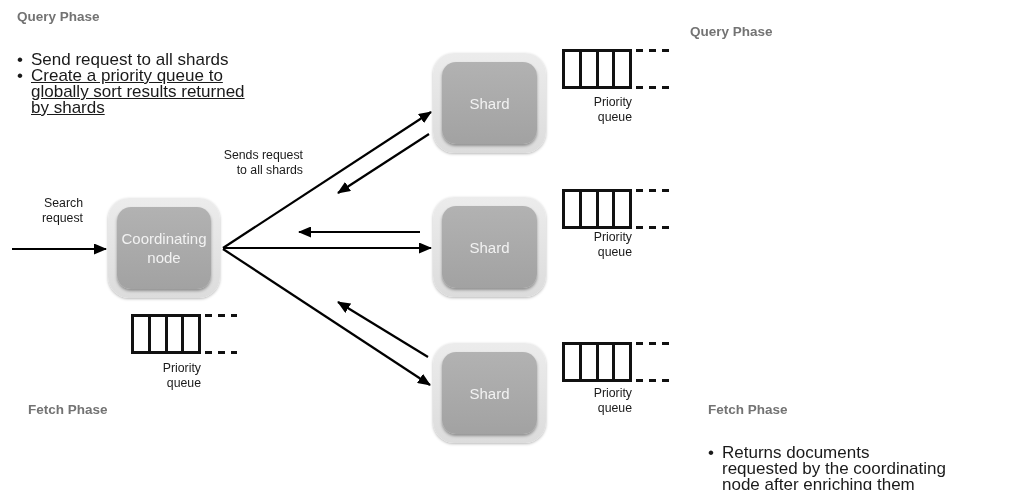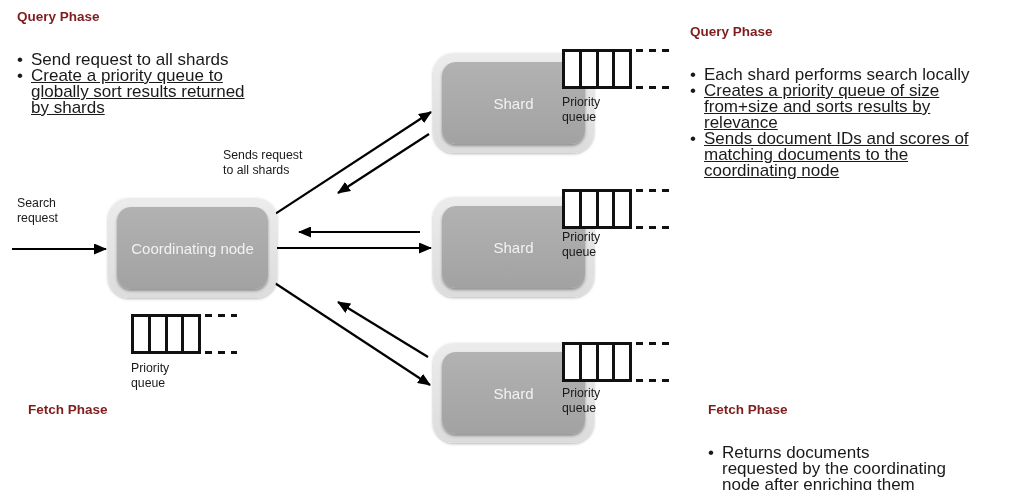--- a/index.html
+++ b/index.html
@@ -4,33 +4,32 @@
 <style>
   html,body{margin:0;padding:0;background:#ffffff;}
   .stage{
     position:relative;width:1023px;height:490px;overflow:hidden;background:#ffffff;
     font-family:"Liberation Sans","DejaVu Sans",sans-serif;color:#1a1a1a;
   }
   .arrows{position:absolute;left:0;top:0;}
   .arrows line{stroke:#000;stroke-width:2.2;}
 
   .tblock{position:absolute;}
-  .tblock h3{margin:0;font-size:13.5px;line-height:18px;font-weight:700;color:#7f1d1d;}
+  .tblock h3{margin:0;font-size:13.5px;line-height:18px;font-weight:700;color:#737373;}
   .tblock ul{margin:26px 0 0 0;padding:0;list-style:none;}
   .tblock li{position:relative;margin:0;padding-left:14px;font-size:17px;line-height:16px;}
   .tblock li + li{text-decoration:underline;}
   .tblock li::before{content:"\2022";position:absolute;left:0;top:0;}
 
-  .freelabel{position:absolute;font-size:12.3px;line-height:15px;text-align:left;color:#1a1a1a;}
+  .freelabel{position:absolute;font-size:12.3px;line-height:15px;text-align:right;color:#1a1a1a;}
 
   .bignode{
     position:absolute;border-radius:21px;
     background:linear-gradient(#ececec,#dcdcdc);
     box-shadow:0 1px 3px rgba(0,0,0,0.28);
-    padding-left:48px;
   }
   .bignode-inner{
     position:absolute;left:9px;top:9px;right:9px;bottom:9px;border-radius:14px;
     background:linear-gradient(#b2b2b2,#a2a2a2);
     box-shadow:0 2px 3px rgba(0,0,0,0.35);
     display:flex;align-items:center;justify-content:center;
   }
   .nodelabel{color:#f2f2f2;font-size:15px;line-height:19px;text-align:center;}
 
   .pq{position:absolute;display:flex;align-items:stretch;height:40px;}
@@ -68,42 +67,37 @@
   <div class="tblock" style="left:17px;top:8px;width:250px">
     <h3>Query Phase</h3>
     <ul>
       <li>Send request to all shards</li>
       <li>Create a priority queue to globally sort results returned by shards</li>
     </ul>
   </div>
 
   <div class="tblock" style="left:690px;top:23px;width:308px">
     <h3>Query Phase</h3>
-    <ul>
-      <li>Each shard performs search locally</li>
-      <li>Creates a priority queue of size from+size and sorts results by relevance</li>
-      <li>Sends document IDs and scores of matching documents to the coordinating node</li>
-    </ul>
   </div>
 
   <div class="tblock" style="left:28px;top:401px;width:285px">
     <h3>Fetch Phase</h3>
   </div>
 
   <div class="tblock" style="left:708px;top:401px;width:240px">
     <h3>Fetch Phase</h3>
     <ul>
       <li>Returns documents requested by the coordinating node after enriching them</li>
     </ul>
   </div>
 
   <div class="freelabel" style="left:17px;top:196px;width:66px">Search request</div>
-  <div class="freelabel" style="left:223px;top:148px;width:92px">Sends request to all shards</div>
+  <div class="freelabel" style="left:211px;top:148px;width:92px">Sends request to all shards</div>
 
-  <div class="bignode" style="left:108px;top:198px;width:121px;height:100px">
+  <div class="bignode" style="left:108px;top:198px;width:112px;height:100px">
     <div class="bignode-inner">
       <span class="nodelabel">Coordinating node</span>
     </div>
   </div>
 
   <div class="bignode" style="left:433px;top:53px;width:113px;height:100px">
     <div class="bignode-inner">
       <span class="nodelabel">Shard</span>
     </div>
   </div>

